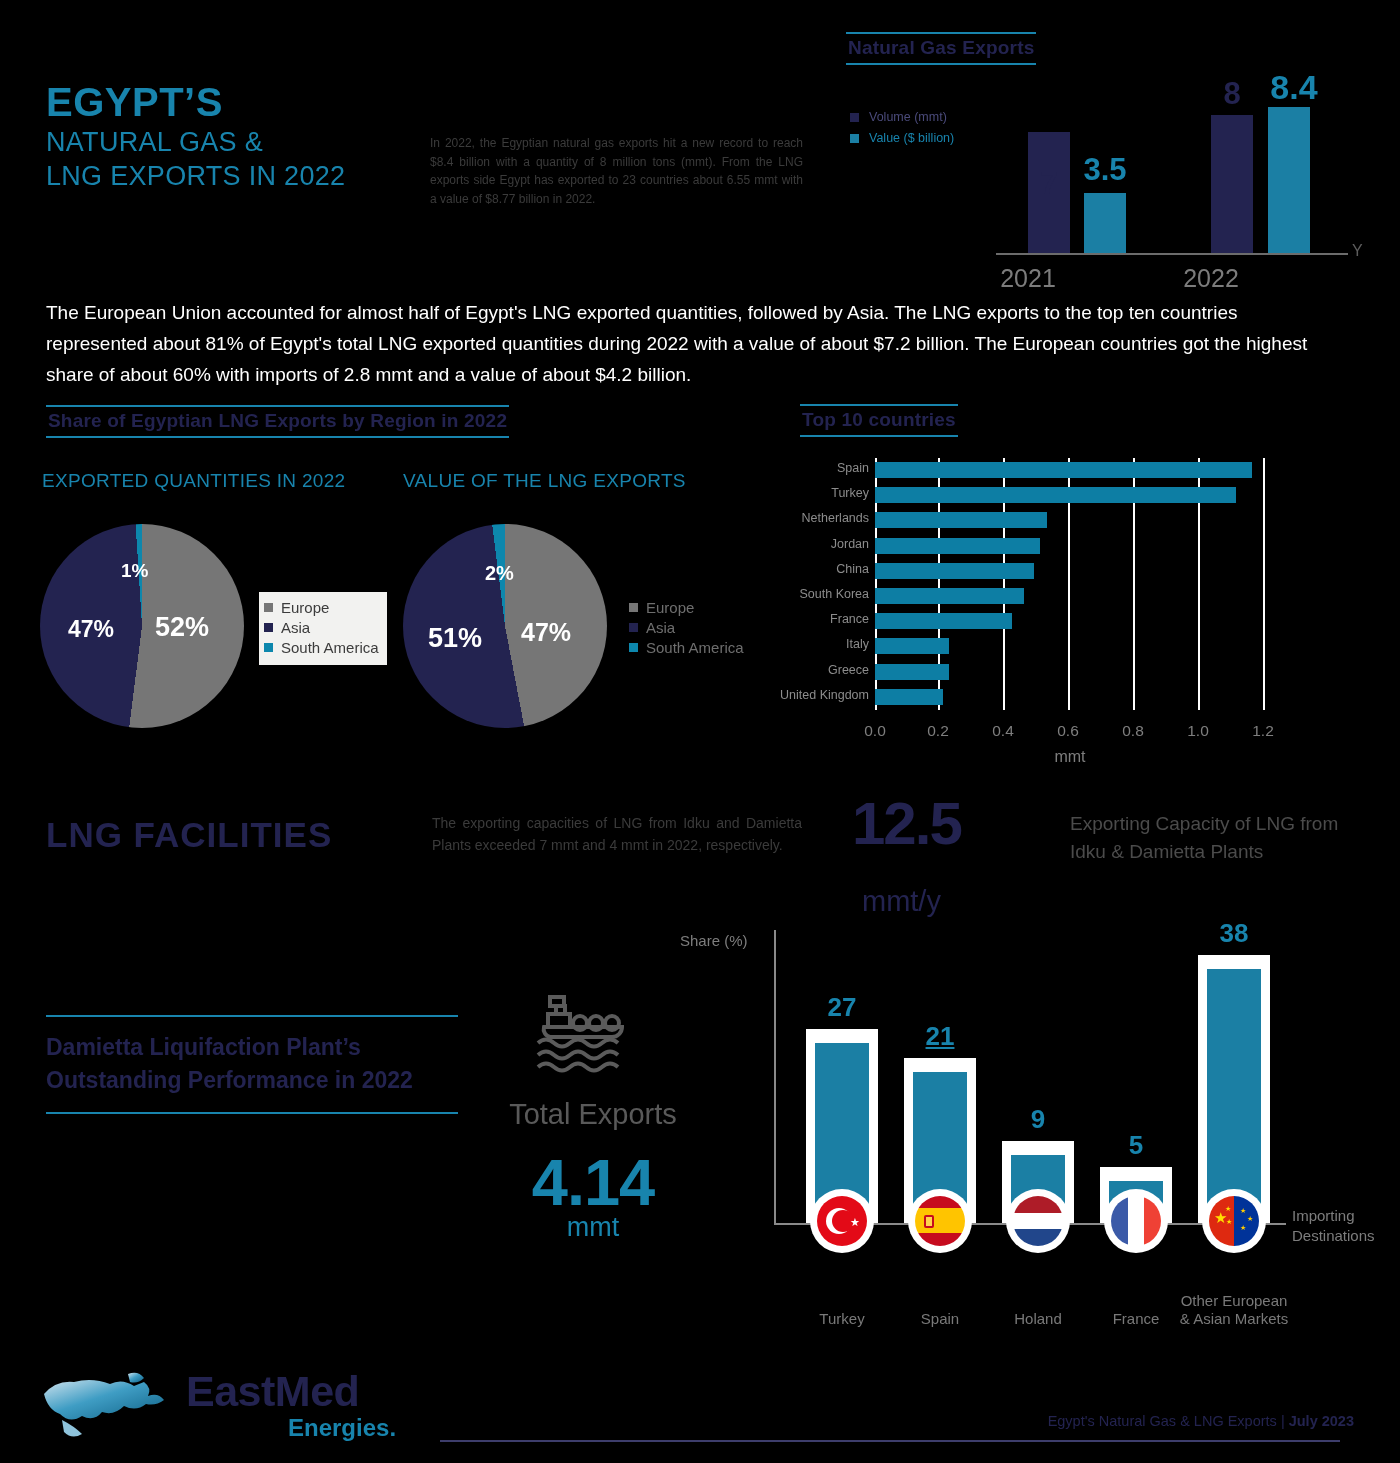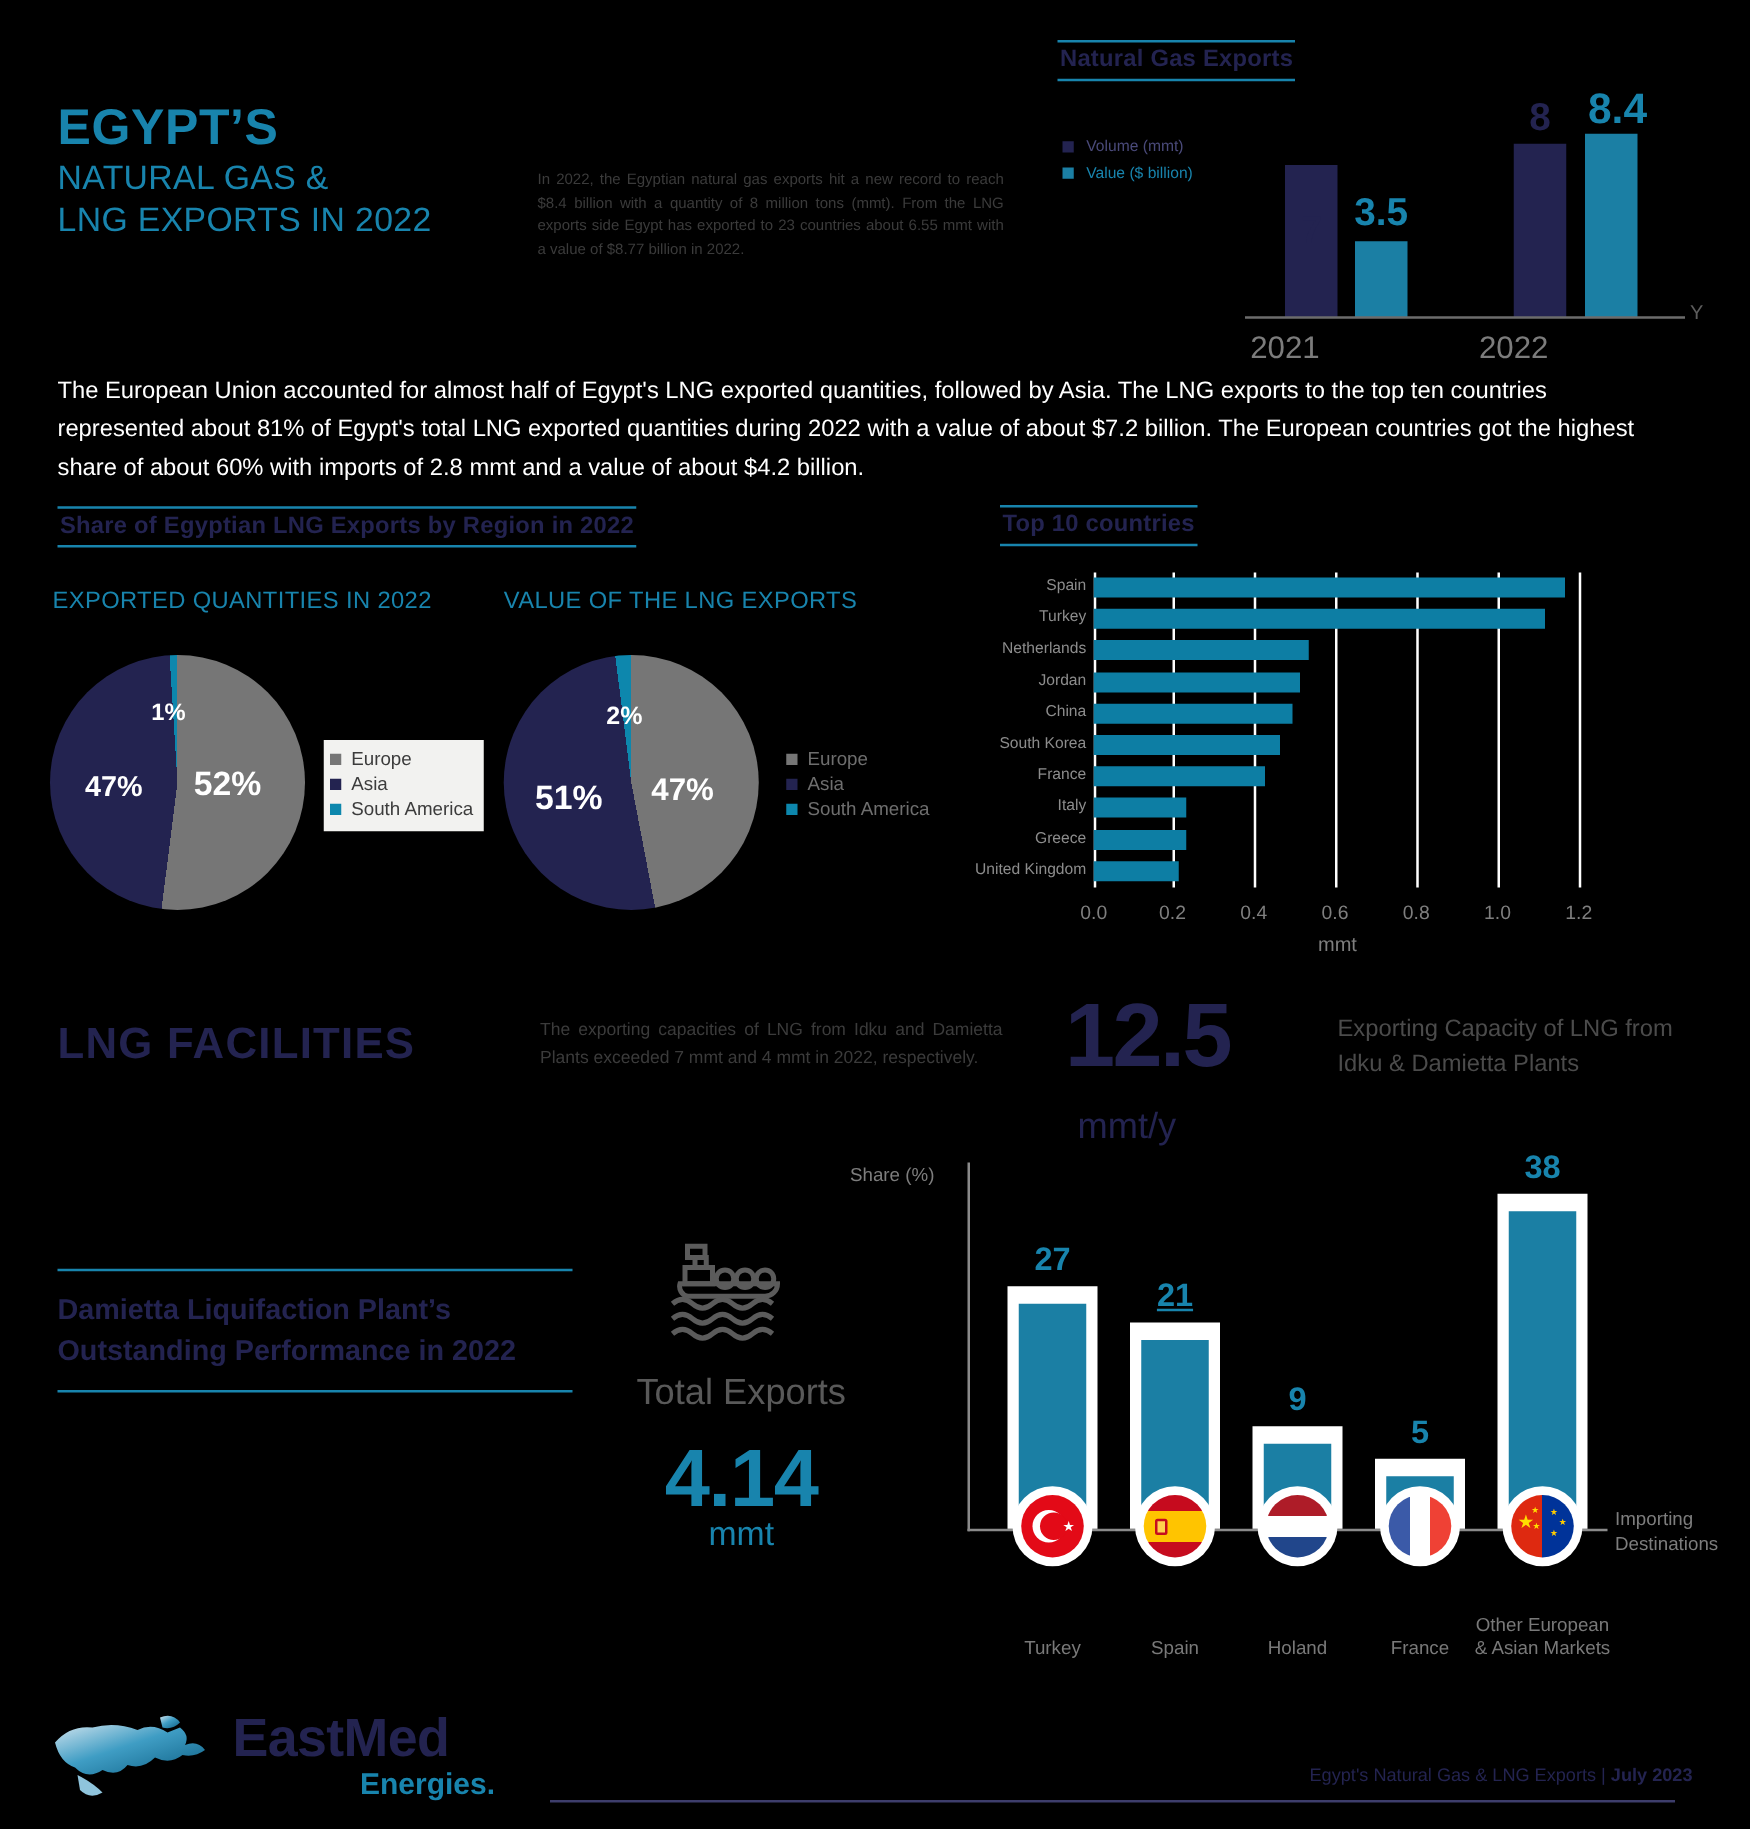--- a/index.html
+++ b/index.html
@@ -64,21 +64,21 @@
      font-size:12.5px; color:#8c8c8c; }
   .t10-bar { position:absolute; left:0; top:4px; height:16px; background:#0d7ea4; }
   .t10-tick { position:absolute; top:264px; font-size:15.5px; color:#7e7e7e; transform:translateX(-50%); }
   #t10-xlab { position:absolute; left:105px; top:296px; width:390px; text-align:center;
       font-size:16px; color:#7e7e7e; }
 
   
   #lngfac-title { left:46px; top:815px; font-size:35px; color:#232350; font-weight:bold; letter-spacing:1px; }
   #lngfac-para { left:432px; top:812px; width:370px; font-size:14px; color:#3b3b3b;
       line-height:1.6; text-align:justify; }
-  #bignum { left:852px; top:795px; font-size:72px; font-weight:bold; color:#232350; letter-spacing:-2px; line-height:0.95;text-align:center; }
+  #bignum { left:852px; top:795px; font-size:60px; font-weight:bold; color:#232350; letter-spacing:-2px; line-height:0.95;text-align:center; }
   #bignum-unit { left:862px; top:885px; font-size:29px; color:#232350; }
   #bignum-desc { left:1070px; top:810px; width:290px; font-size:19px; color:#4b4b4b; line-height:1.45; }
 
   
   #dam-title { left:46px; top:1015px; width:412px; color:#232350; font-size:23px;
       font-weight:bold; line-height:1.45; border-top:2.5px solid #1884ad;
       border-bottom:2.5px solid #1884ad; padding:14px 0 14px 0; }
   #ship-icon { left:528px; top:985px; }
   #tot-exports { left:498px; top:1098px; width:190px; text-align:center;
      font-size:29px; color:#595959; }

